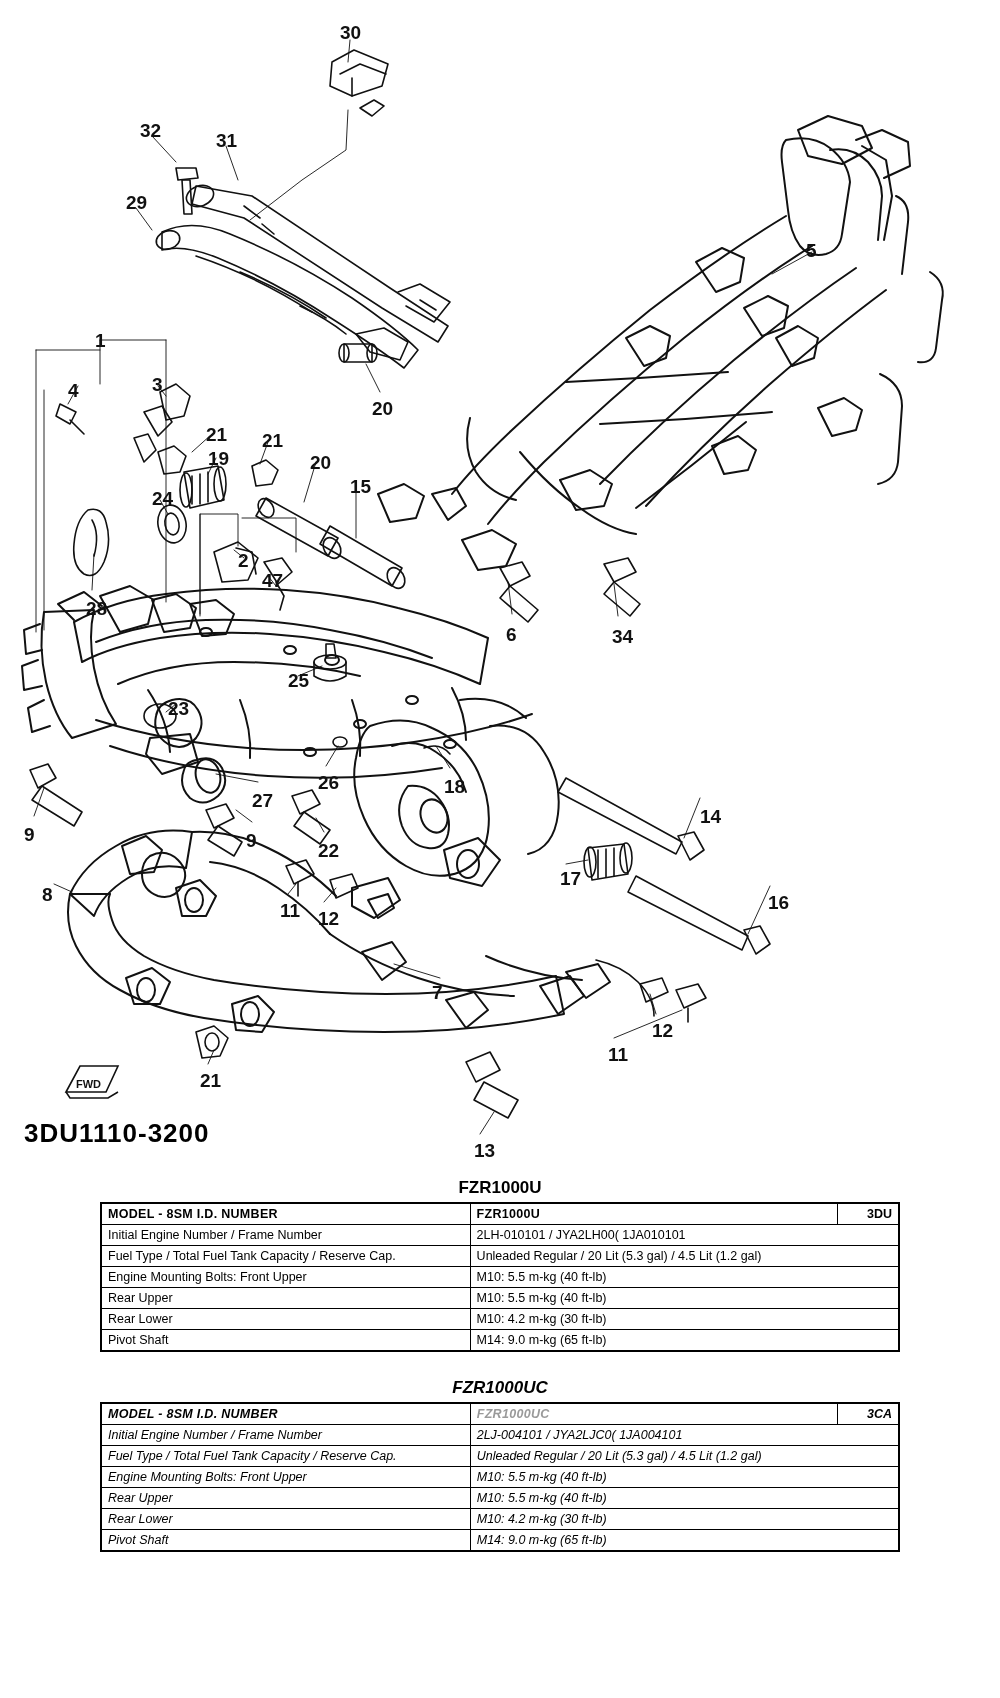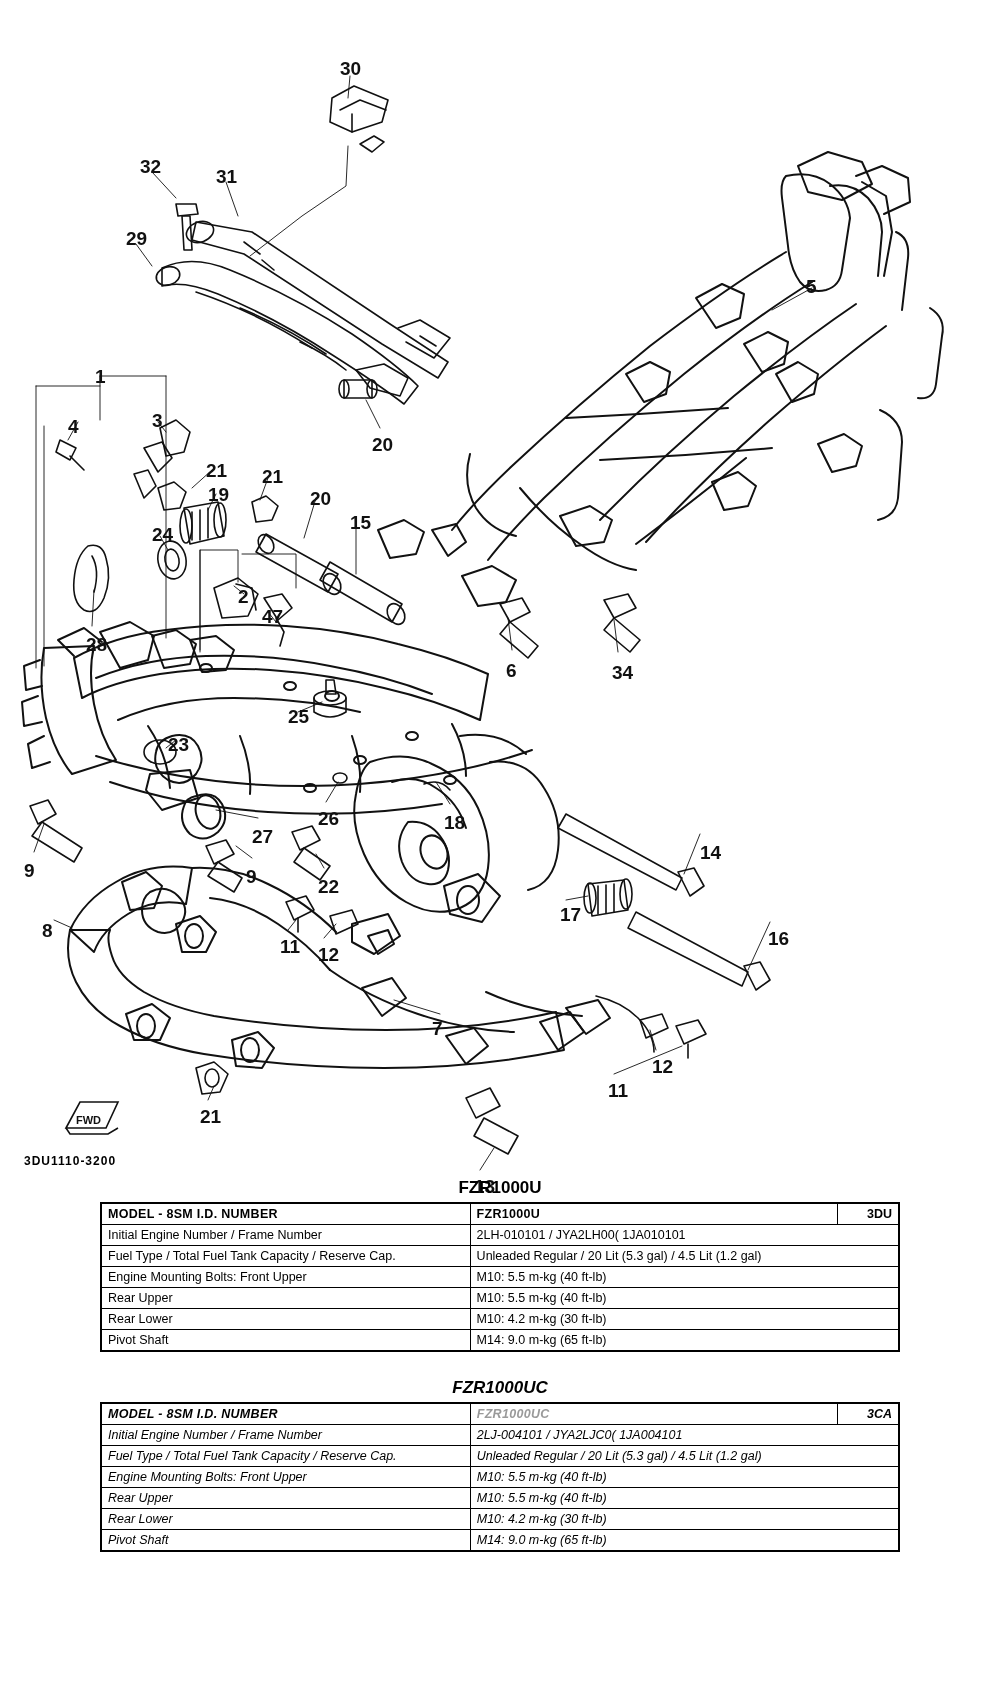--- a/index.html
+++ b/index.html
@@ -1,19 +1,19 @@
 <!DOCTYPE html>
 <html><head>
 <meta charset="utf-8">
 <style>
   html,body{margin:0;padding:0;background:#fff;}
   body{width:1000px;height:1698px;position:relative;font-family:"Liberation Sans",sans-serif;color:#000;}
-  .diagram{position:absolute;left:0;top:0;width:1000px;height:1160px;margin-top:36px;}
+  .diagram{position:absolute;left:0;top:0;width:1000px;height:1160px;}
   .callout{position:absolute;font-size:19px;font-weight:bold;font-family:"Liberation Sans",sans-serif;color:#111;}
-  .partcode{position:absolute;left:24px;top:1118px;font-size:12px;letter-spacing:1px;font-weight:bold;}
+  .partcode{position:absolute;left:24px;top:1118px;font-size:26px;letter-spacing:1px;font-weight:bold;}
   .fwd{position:absolute;left:58px;top:1058px;width:70px;height:42px;}
   .tbl-title{text-align:center;font-size:17px;font-weight:bold;font-family:"Liberation Sans",sans-serif;margin:0 0 4px 0;}
   .spec-wrap{position:absolute;left:100px;width:800px;}
   table.spec{border-collapse:collapse;width:800px;border:2px solid #000;background:#fff;padding-left:20px;}
   table.spec td{border:1px solid #000;font-size:12.5px;padding:3px 6px;font-family:"Liberation Sans",sans-serif;white-space:nowrap;overflow:hidden;}
   td.c1{width:370px;}
   td.c2{width:380px;}
   td.c3{width:50px;text-align:right;font-weight:bold;}
   td.hdr1{font-weight:bold;letter-spacing:0.3px;}
   td.ind{padding-left:60px;}

